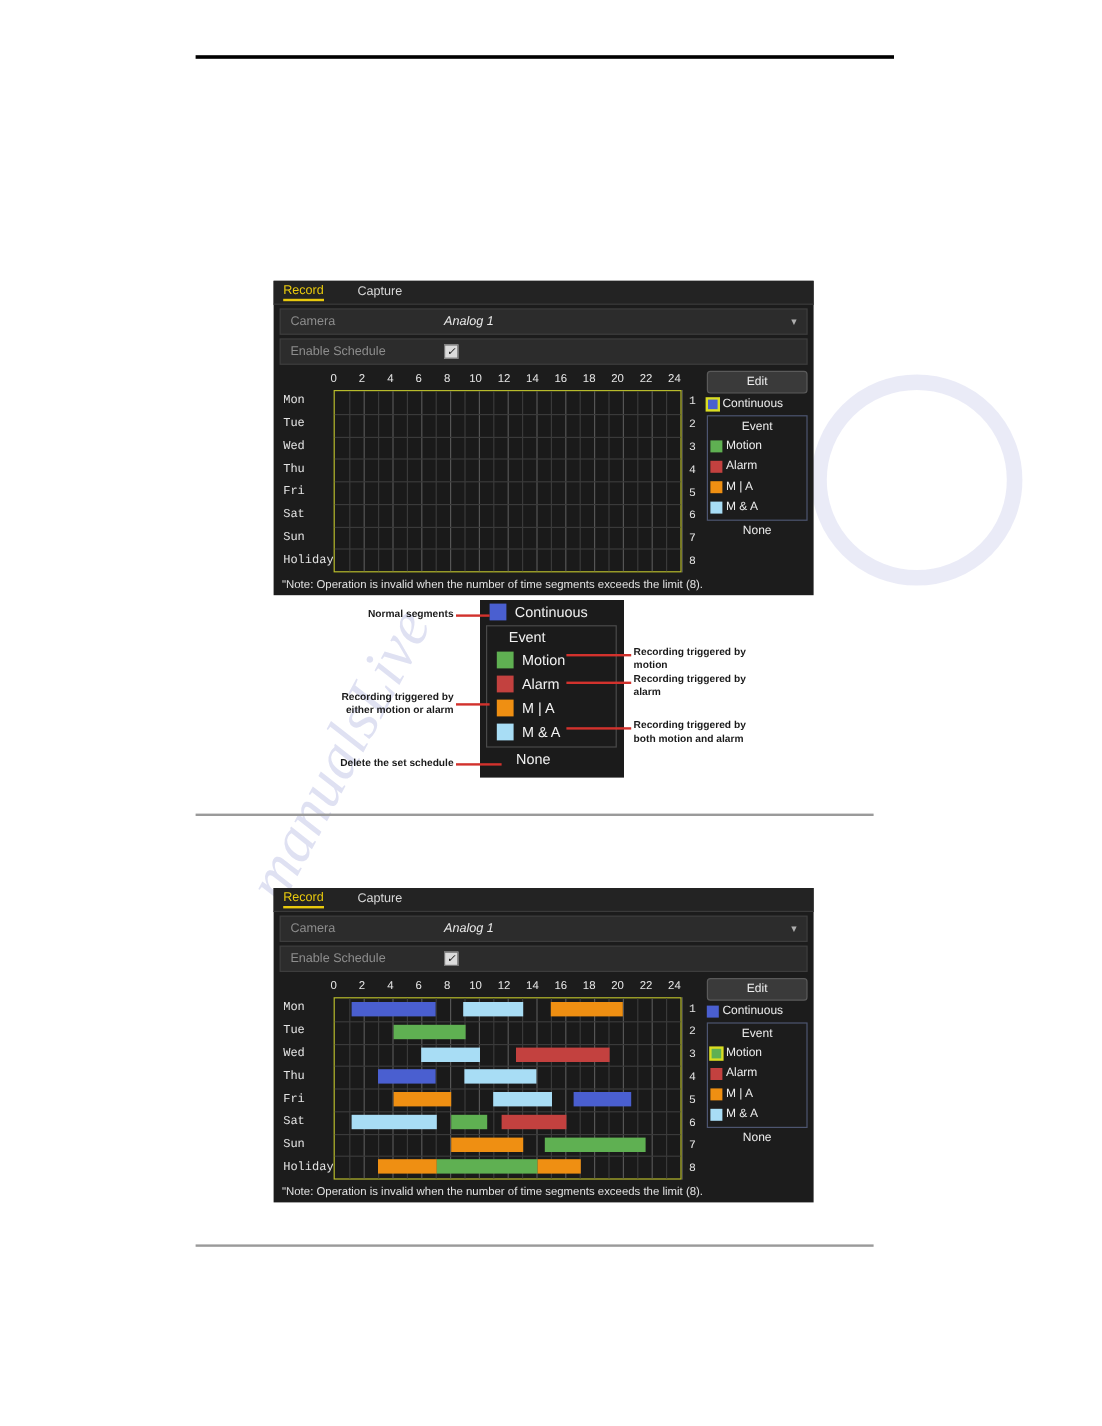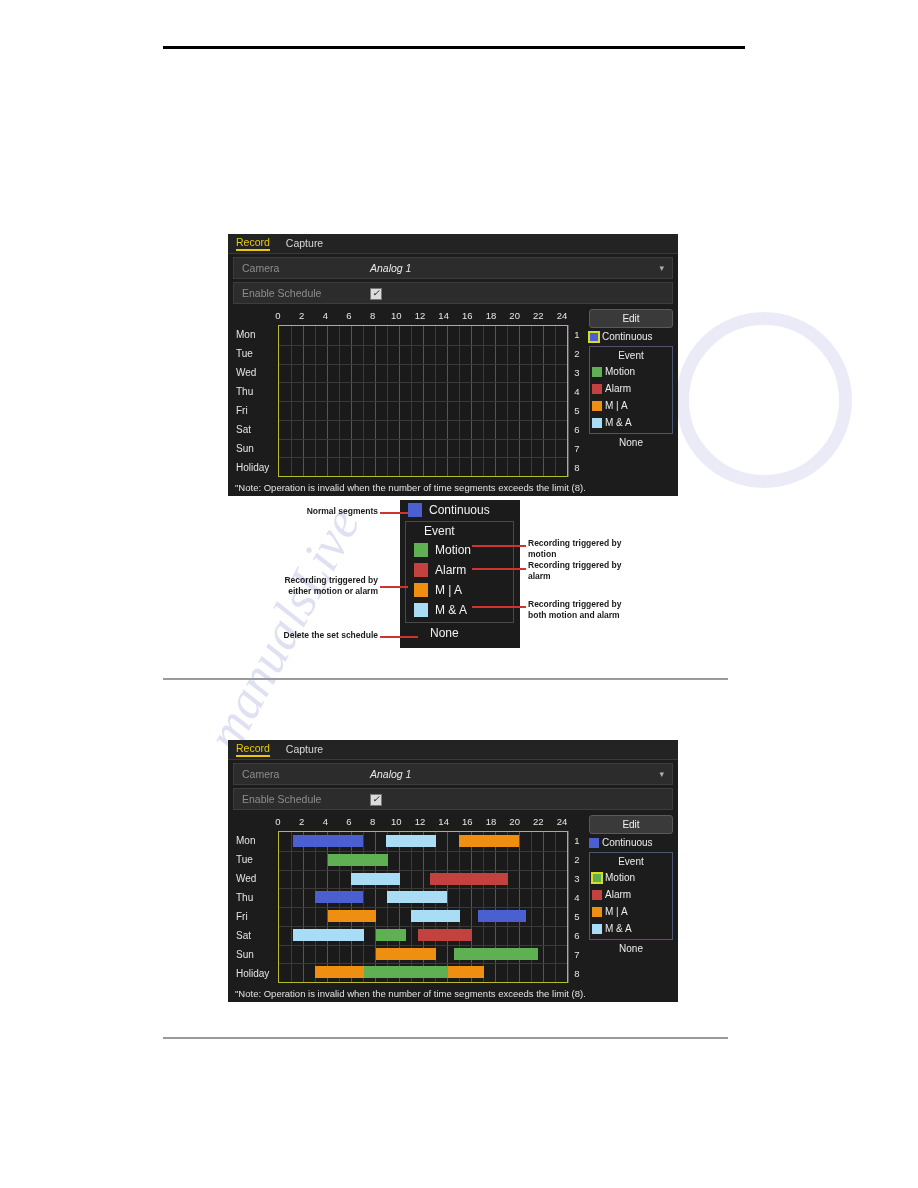--- a/index.html
+++ b/index.html
@@ -22,40 +22,40 @@
     opacity:.30;pointer-events:none;
   }
 
   
   .panel{
     position:absolute;left:228px;width:450px;
     background:#1c1c1c;color:#e8e8e8;
     font-size:10px;
   }
   .tabbar{height:19px;background:#232323;border-bottom:1px solid #3a3a3a;
-          display:flex;align-items:center;padding-left:8px;gap:16px;}
+          display:flex;align-items:center;padding-left:8px;gap:28px;}
   .tab{font-size:10.5px;color:#d8d8d8;padding-bottom:1px;}
   .tab.active{color:#e8c90d;border-bottom:2px solid #e8c90d;}
 
   .row{height:20px;display:flex;align-items:center;
        background:#2c2c2c;border:1px solid #3d3d3d;margin:3px 5px 0 5px;}
   .row .lbl{width:128px;padding-left:8px;color:#8d8d8d;font-size:10.5px;}
   .row .val{color:#e9e9e9;font-size:10.5px;flex:1;font-style:italic;}
   .caret{margin-right:8px;color:#aeaeae;font-size:9px;}
   .chk{width:10px;height:10px;background:#dcdcdc;border:1px solid #777;
        display:inline-flex;align-items:center;justify-content:center;
        color:#111;font-size:9px;line-height:1;}
 
   
   .sched{display:flex;margin:5px 5px 0 5px;}
   .gridwrap{flex:1;position:relative;}
   .ruler{height:16px;position:relative;}
   .ruler span{position:absolute;top:1px;font-size:9.5px;color:#e6e6e6;
               transform:translateX(-50%);}
-  .gridbox{position:relative;height:152px;display:flex;}
+  .gridbox{position:relative;height:152px;display:flex;font-family:Liberation Mono, monospace;}
   .daycol{width:45px;}
   .daycol div{height:19px;line-height:19px;padding-left:3px;
               font-size:10px;color:#e4e4e4;}
   .plot{position:relative;flex:1;border:1px solid #b7bb2c;
         background:#1a1a1a;height:152px;box-sizing:border-box;}
   .vline{position:absolute;top:0;bottom:0;width:1px;background:#3a3a3a;}
   .vline.major{background:#555;}
   .hline{position:absolute;left:0;right:0;height:1px;background:#3a3a3a;}
   .blk{position:absolute;height:12px;}
   .numcol{width:16px;border-left:1px solid #555;}

